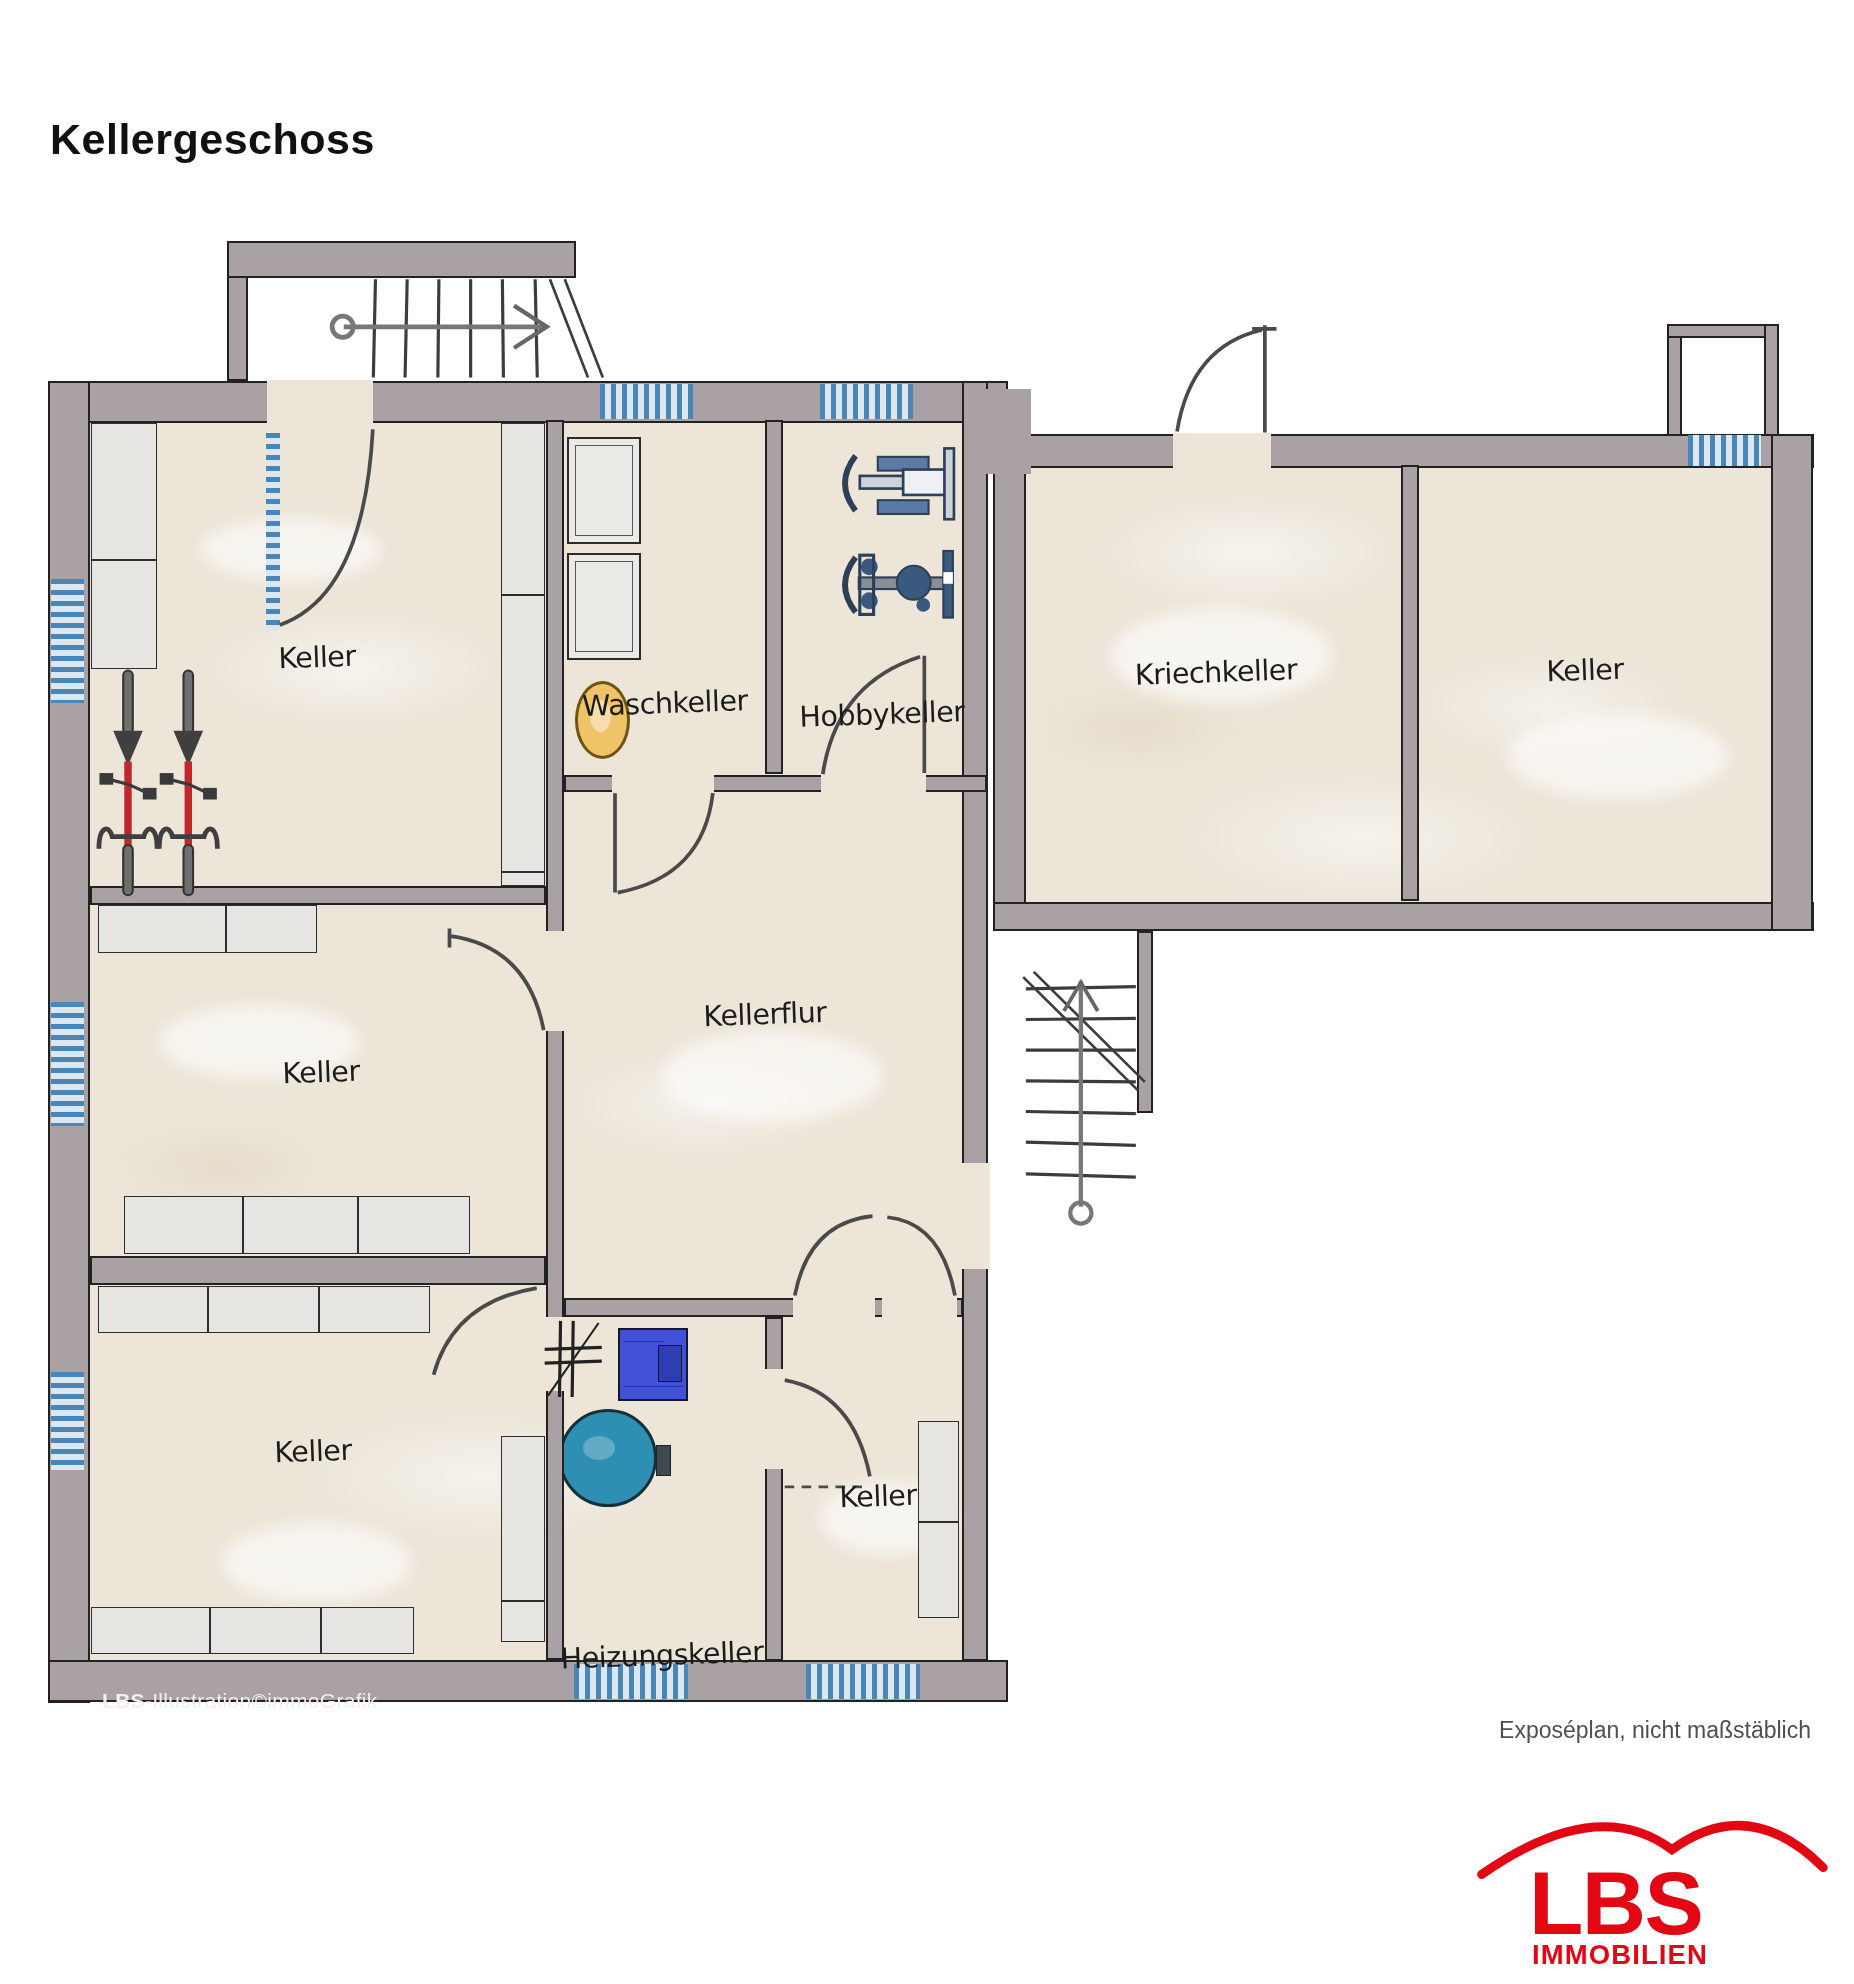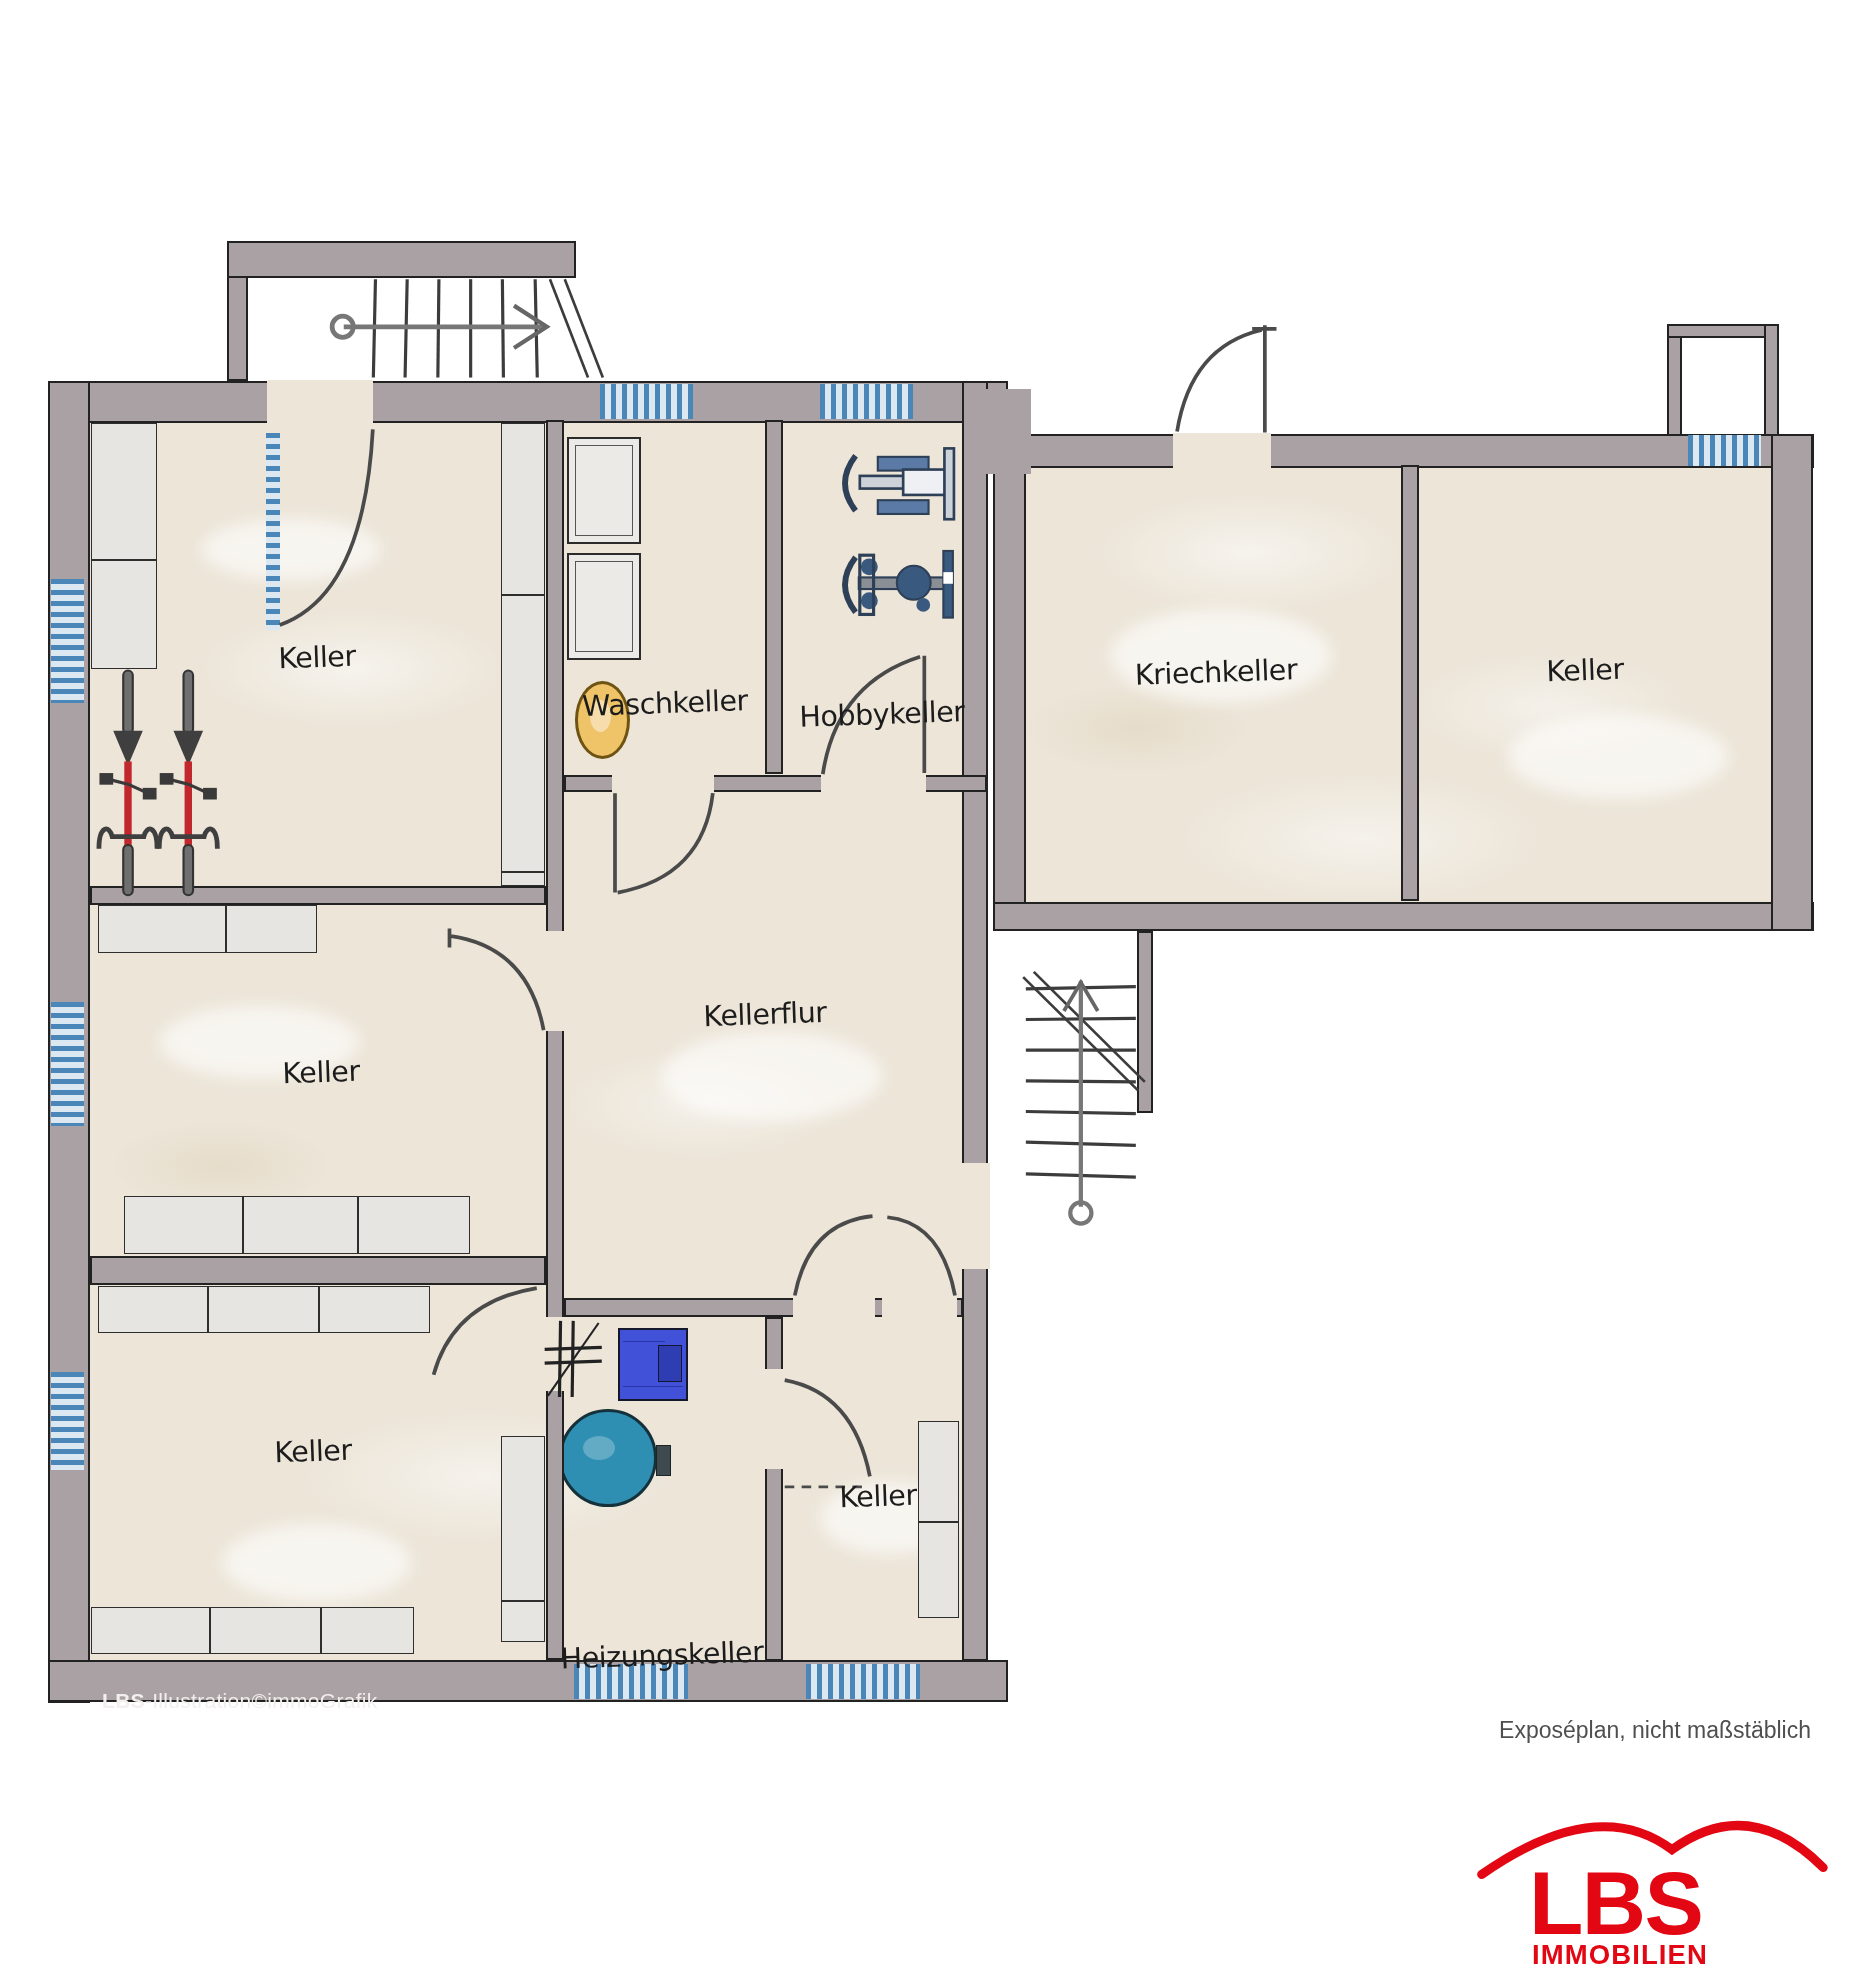--- a/index.html
+++ b/index.html
@@ -36,20 +36,21 @@
               letter-spacing:-1.6px;color:#e30613;font-family:"Liberation Sans",sans-serif;}
   .logo .sub{position:absolute;left:57px;top:152px;font-size:27.5px;font-weight:800;
              letter-spacing:1.1px;color:#e30613;font-family:Liberation Sans, sans-serif;}
   svg.overlay{position:absolute;left:0;top:0;pointer-events:none;}
 </style>
 </head>
 <body>
 
 <div class="page">
 
+  <div class="title">Kellergeschoss</div>
 
   <div class="floor" style="left:90px;top:420px;width:875px;height:1243px;"></div>
   <div class="floor" style="left:1026px;top:465px;width:746px;height:439px;"></div>
 
   <div class="blotch" style="left:201px;top:518px;width:180px;height:63px;"></div>
   <div class="blotch" style="left:159px;top:1005px;width:201px;height:74px;"></div>
   <div class="blotch" style="left:222px;top:1523px;width:190px;height:79px;"></div>
   <div class="blotch" style="left:661px;top:1031px;width:222px;height:90px;"></div>
   <div class="blotch" style="left:1110px;top:608px;width:222px;height:95px;"></div>
   <div class="blotch" style="left:1507px;top:714px;width:222px;height:85px;"></div>

